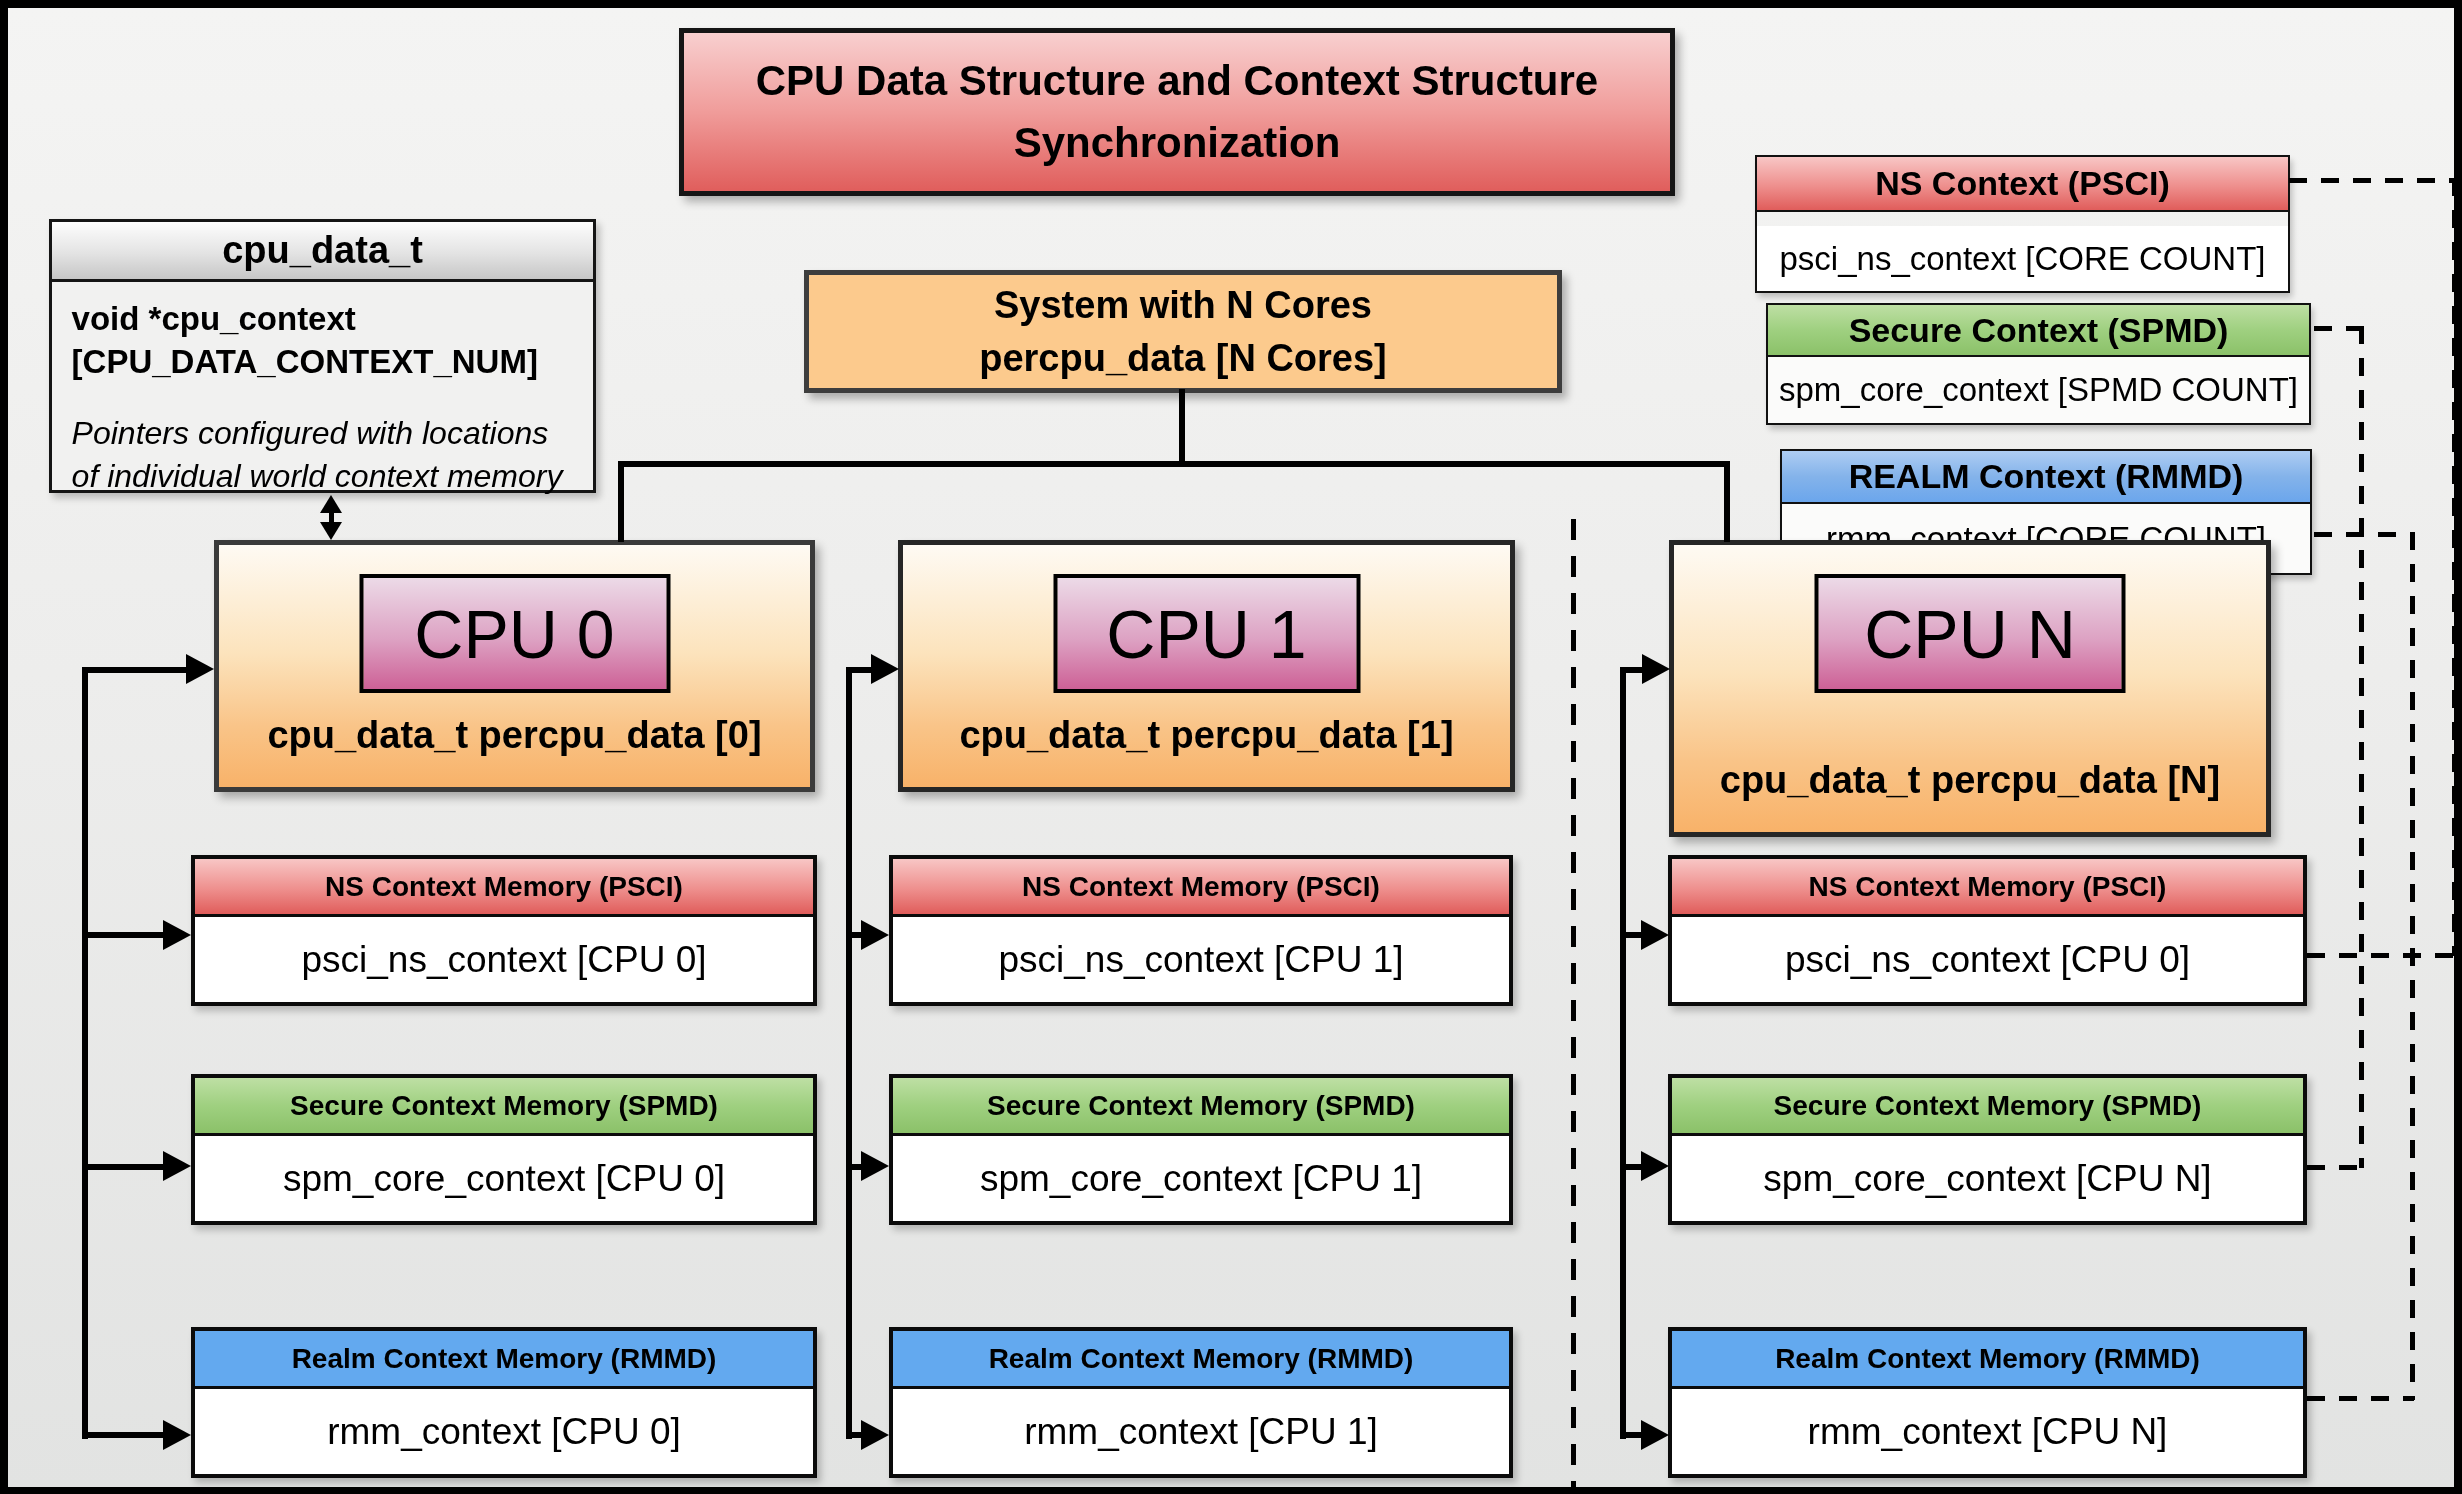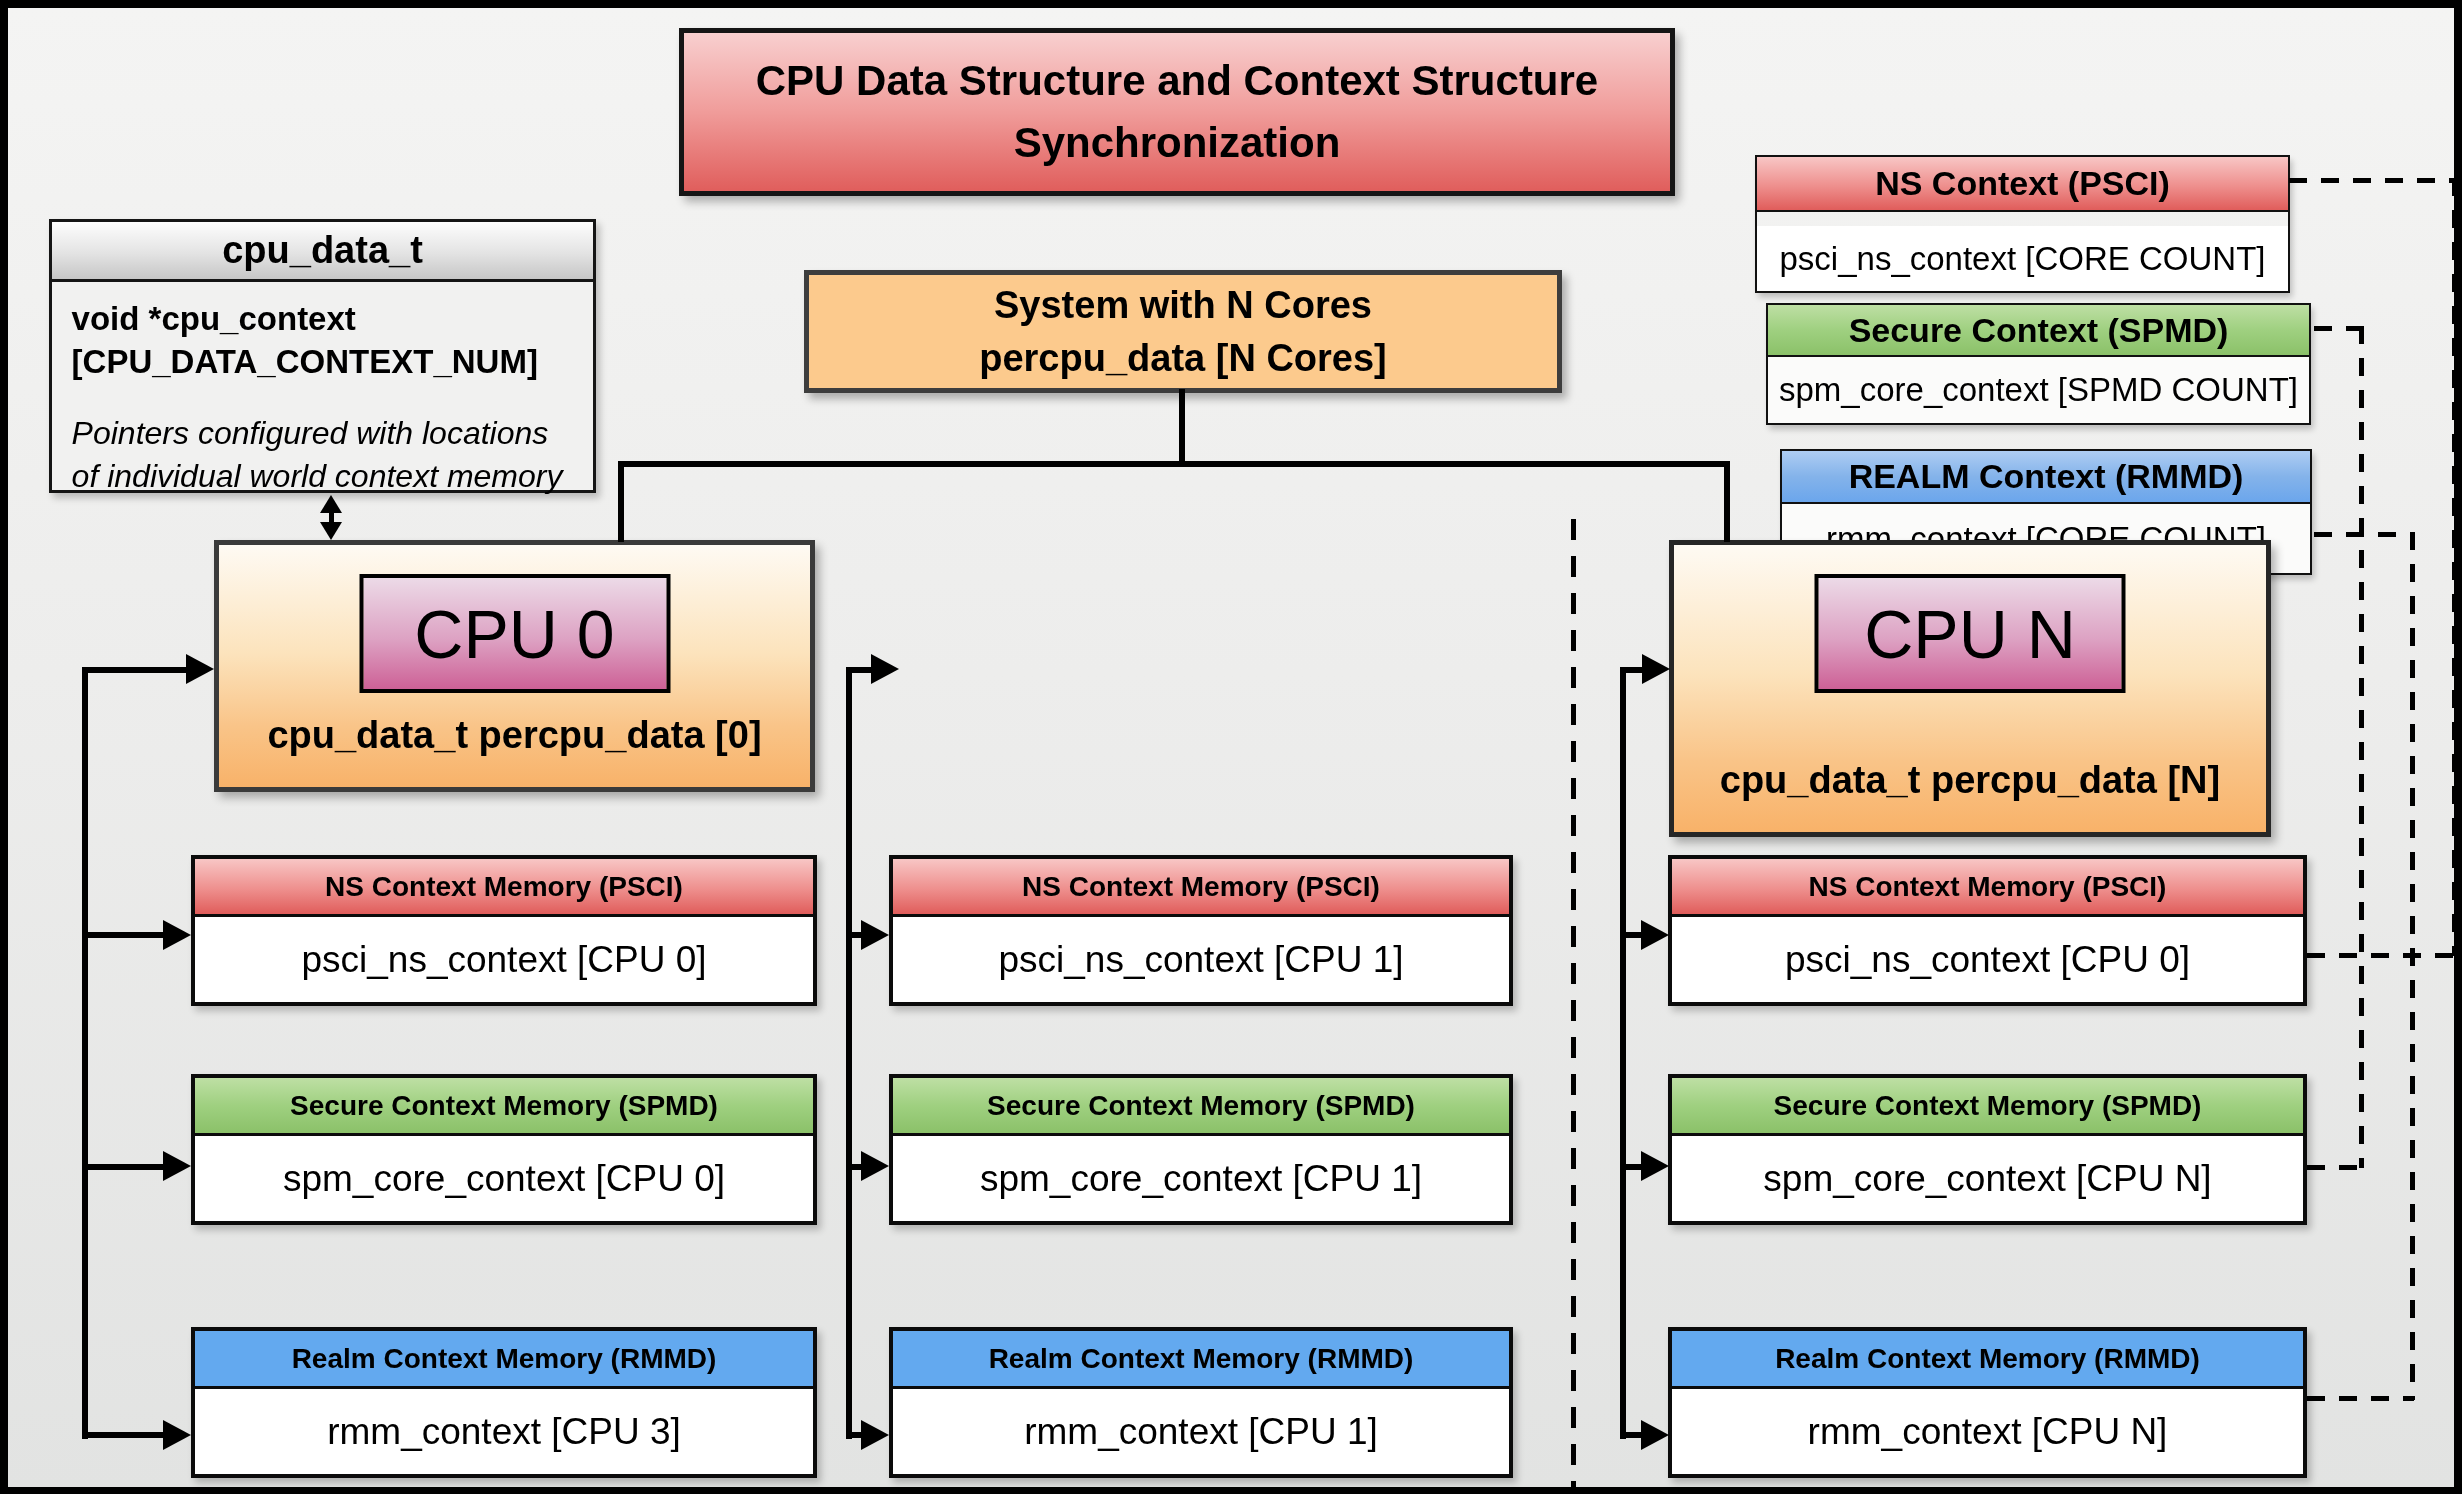--- a/index.html
+++ b/index.html
@@ -129,23 +129,27 @@
   <div class="abs membox" style="left:183px;top:847px;width:626px;">
     <div class="hd hd-red">NS Context Memory (PSCI)</div>
     <div class="bd">psci_ns_context [CPU 0]</div>
   </div>
   <div class="abs membox" style="left:183px;top:1066px;width:626px;">
     <div class="hd hd-green">Secure Context Memory (SPMD)</div>
     <div class="bd">spm_core_context [CPU 0]</div>
   </div>
   <div class="abs membox" style="left:183px;top:1319px;width:626px;">
     <div class="hd hd-blue-flat">Realm Context Memory (RMMD)</div>
-    <div class="bd">rmm_context [CPU 3]</div>
-  </div>
-
+    <div class="bd">rmm_context [CPU 0]</div>
+  </div>
+
+  <div class="abs cpubox" style="left:890px;top:532px;width:617px;height:252px;">
+    <div class="cpulabel" style="top:29px;width:299px;height:111px;">CPU 1</div>
+    <div class="cpudl">cpu_data_t percpu_data [1]</div>
+  </div>
   <div class="abs membox" style="left:881px;top:847px;width:624px;">
     <div class="hd hd-red">NS Context Memory (PSCI)</div>
     <div class="bd">psci_ns_context [CPU 1]</div>
   </div>
   <div class="abs membox" style="left:881px;top:1066px;width:624px;">
     <div class="hd hd-green">Secure Context Memory (SPMD)</div>
     <div class="bd">spm_core_context [CPU 1]</div>
   </div>
   <div class="abs membox" style="left:881px;top:1319px;width:624px;">
     <div class="hd hd-blue-flat">Realm Context Memory (RMMD)</div>

